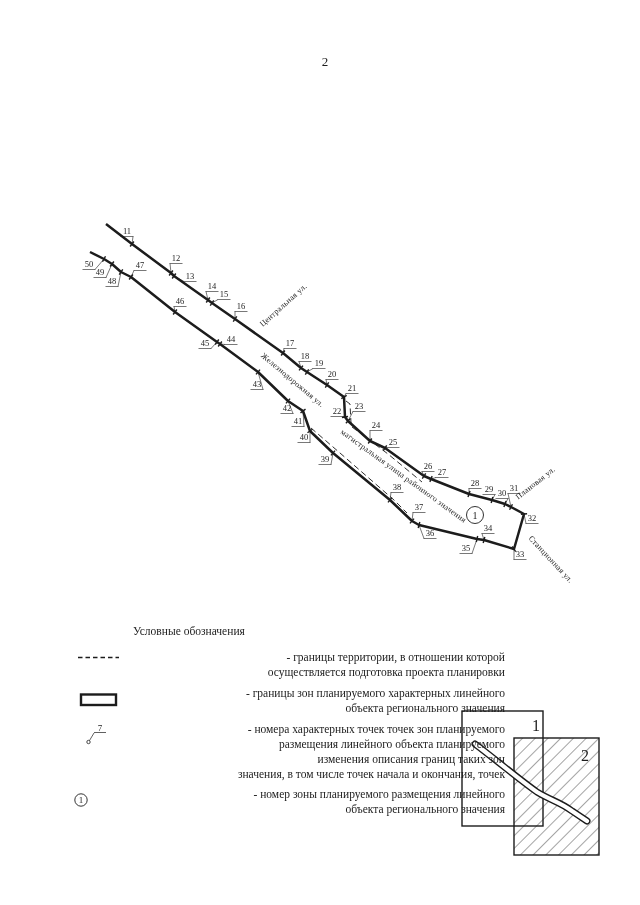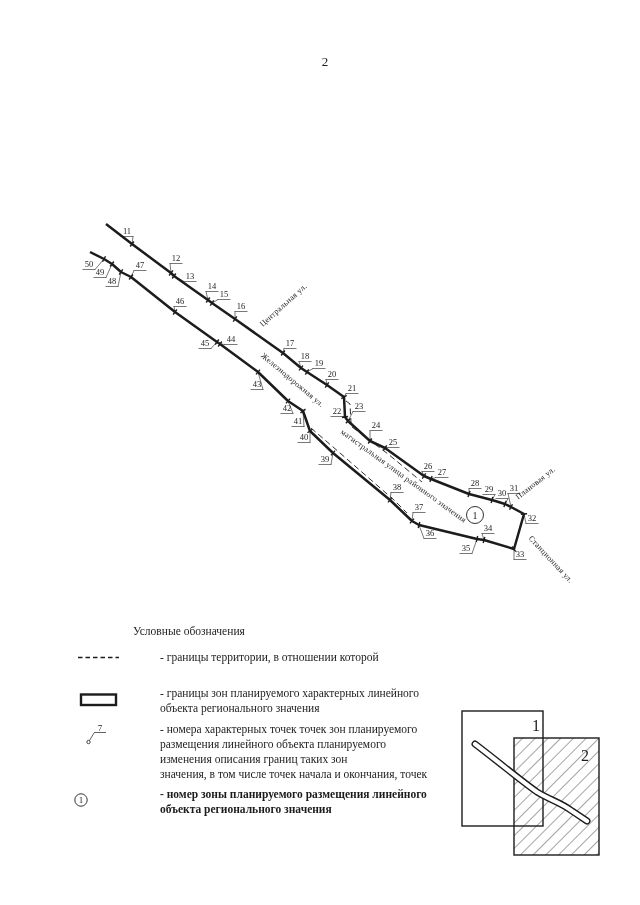--- a/index.html
+++ b/index.html
@@ -6,21 +6,21 @@
   .page{position:relative;width:640px;height:905px;background:#fff;overflow:hidden;
         font-family:"Liberation Serif","DejaVu Serif",serif;color:#1c1c1c;}
   .page-number{position:absolute;top:54px;left:0;width:650px;text-align:center;
         font-size:13px;}
   svg{position:absolute;top:0;left:0;}
   .pt-label{font-family:"Liberation Serif","DejaVu Serif",serif;font-size:8.5px;fill:#1c1c1c;}
   .street-label{font-family:"Liberation Serif","DejaVu Serif",serif;font-size:8px;fill:#1c1c1c;letter-spacing:.3px;}
   .zone-label{font-family:"Liberation Serif","DejaVu Serif",serif;font-size:10px;fill:#1c1c1c;}
   .inset-label{font-family:"Liberation Serif","DejaVu Serif",serif;font-size:16px;fill:#1c1c1c;}
   .sym-7{font-family:"Liberation Serif","DejaVu Serif",serif;font-size:9px;fill:#1c1c1c;}
-  .legend{position:absolute;left:0;top:0;width:640px;height:766px;pointer-events:none;}
+  .legend{position:absolute;left:0;top:0;width:640px;height:766px;pointer-events:none;text-align:right;}
   .legend-title{position:absolute;left:133px;top:625px;font-size:11.5px;}
   .lg-row-text{position:absolute;left:128px;width:345px;font-size:11.5px;line-height:15px;margin-left:32px;}
   .lg-sym{position:absolute;}
 </style>
 </head>
 <body>
 
 <div class="page">
 
   <div class="page-number">2</div>
@@ -217,20 +217,21 @@
   </svg>
 
   <div class="legend">
     <div class="legend-title">Условные обозначения</div>
 
     <svg class="lg-sym" style="left:77px;top:653px;" width="44" height="9">
       <line x1="1" y1="4.5" x2="42" y2="4.5" stroke="#1c1c1c" stroke-width="1.3" stroke-dasharray="4.5 3"></line>
     </svg>
     <div class="lg-row-text" style="top:650px;">
       <div>- границы территории, в отношении которой</div>
+      <div>осуществляется подготовка проекта планировки</div>
     </div>
 
     <svg class="lg-sym" style="left:79px;top:692px;" width="40" height="16">
       <rect x="2" y="2.5" width="35" height="10.5" fill="#ffffff" stroke="#1c1c1c" stroke-width="2.4"></rect>
     </svg>
     <div class="lg-row-text" style="top:686px;">
       <div>- границы зон планируемого характерных линейного</div>
       <div>объекта регионального значения</div>
     </div>
 
@@ -244,19 +245,19 @@
       <div>- номера характерных точек точек зон планируемого</div>
       <div>размещения линейного объекта планируемого</div>
       <div>изменения описания границ таких зон</div>
       <div>значения, в том числе точек начала и окончания, точек</div>
     </div>
 
     <svg class="lg-sym" style="left:73px;top:792px;" width="17" height="17">
       <circle cx="8" cy="8" r="6.2" fill="none" stroke="#1c1c1c" stroke-width="0.9"></circle>
       <text x="8" y="11.3" text-anchor="middle" class="sym-7">1</text>
     </svg>
-    <div class="lg-row-text" style="top:787px;font-weight:bold;">
+    <div class="lg-row-text" style="top:787px;">
       <div>- номер зоны планируемого размещения линейного</div>
       <div>объекта регионального значения</div>
     </div>
   </div>
 
 </div>
 
 </body></html>

